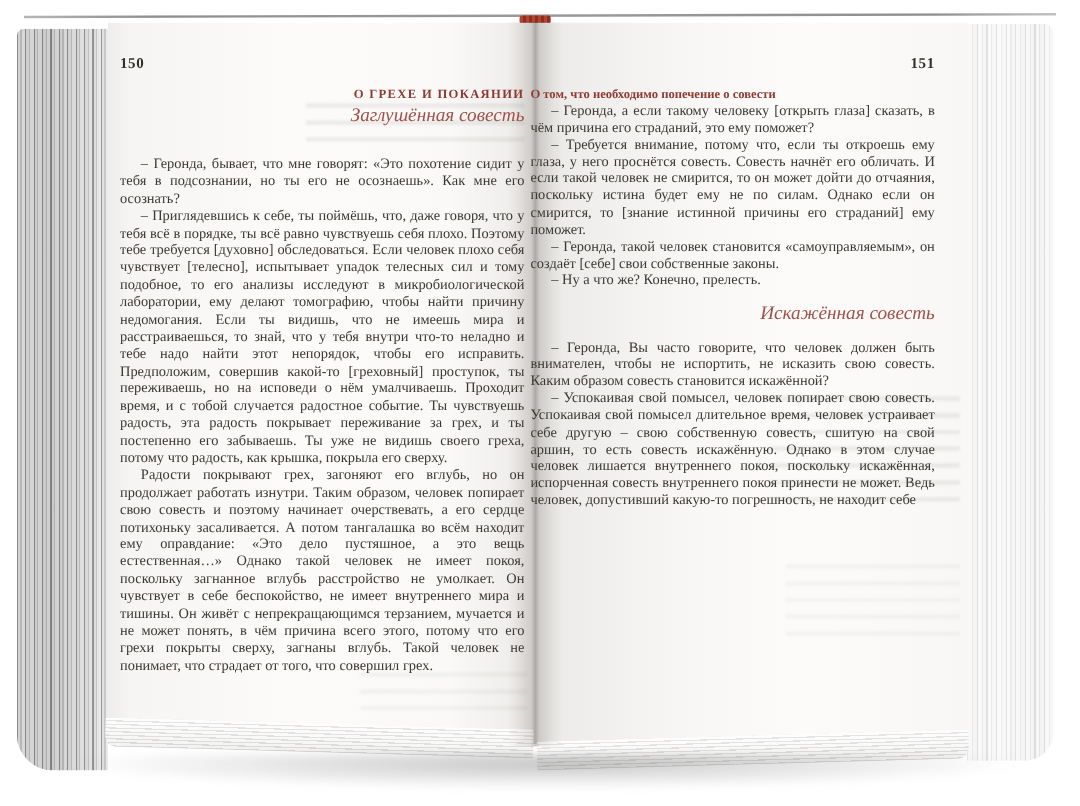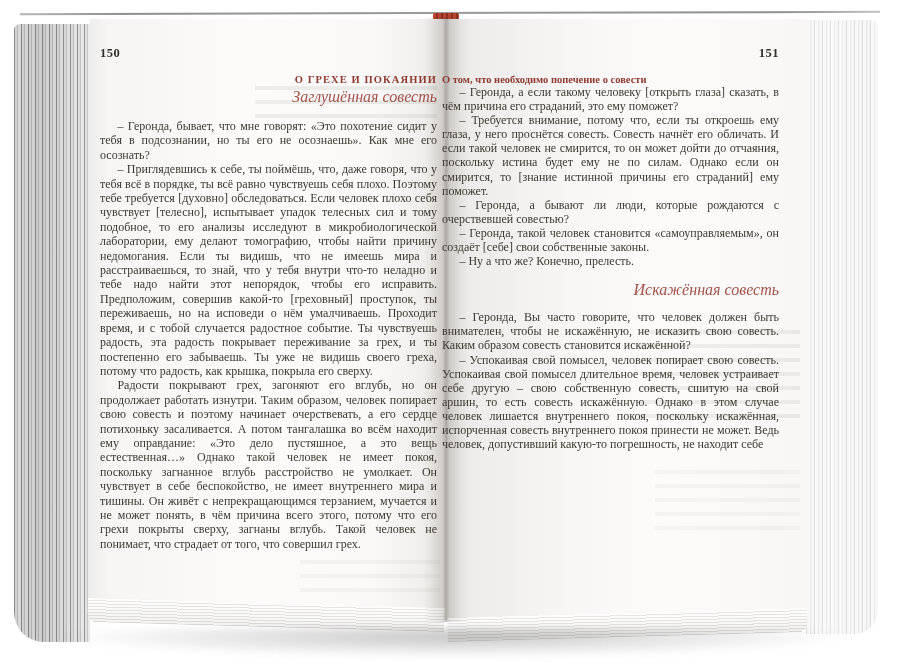--- a/index.html
+++ b/index.html
@@ -73,21 +73,21 @@
   .running-head.caps{letter-spacing:1.1px;}
   .section-heading{
     font-style:italic;text-align:right;font-size:16px;
   }
   .heading-left{margin-top:27px;}
   .heading-right{margin-top:13px;margin-bottom:11px;}
   .body-text p{
     margin:0;font-size:12px;line-height:14.4px;text-align:justify;
     text-indent:1.45em;hyphens:auto;-webkit-hyphens:auto;
   }
-  .body-left{margin-top:13px;}
+  .body-left{margin-top:23px;}
   .body-right{margin-top:24px;}
   .page-content-right .body-text p{line-height:14.1px;font-family:Liberation Serif, serif;}
 </style>
 </head>
 <body>
 
 <div class="top-cover-edge"></div>
 <div class="headband"></div>
 <div class="edge-stack-left"></div>
 <div class="edge-stack-right"></div>
@@ -116,24 +116,23 @@
 </div>
 
 <div class="page-content page-content-right">
   <div class="page-header">
     <span class="running-head" style="color:#8e3a30;">О том, что необходимо попечение о совести</span>
     <span class="page-num">151</span>
   </div>
   <div class="body-text body-right">
     <p>– Геронда, а если такому человеку [открыть глаза] сказать, в чём причина его страданий, это ему поможет?</p>
     <p>– Требуется внимание, потому что, если ты откроешь ему глаза, у него проснётся совесть. Совесть начнёт его обличать. И если такой человек не смирится, то он может дойти до отчаяния, поскольку истина будет ему не по силам. Однако если он смирится, то [знание истинной причины его страданий] ему поможет.</p>
-    <p>– Геронда, а бывают ли люди, которые рождаются с очерствевшей совестью?</p>
     <p>– Геронда, такой человек становится «самоуправляемым», он создаёт [себе] свои собственные законы.</p>
     <p>– Ну а что же? Конечно, прелесть.</p>
   </div>
   <div class="section-heading heading-right" style="color:#a0524a;text-align:right;">Искажённая совесть</div>
   <div class="body-text">
-    <p>– Геронда, Вы часто говорите, что человек должен быть внимателен, чтобы не искажённую, не исказить свою совесть. Каким образом совесть становится искажённой?</p>
+    <p>– Геронда, Вы часто говорите, что человек должен быть внимателен, чтобы не испортить, не исказить свою совесть. Каким образом совесть становится искажённой?</p>
     <p>– Успокаивая свой помысел, человек попирает свою совесть. Успокаивая свой помысел длительное время, человек устраивает себе другую – свою собственную совесть, сшитую на свой аршин, то есть совесть искажённую. Однако в этом случае человек лишается внутреннего покоя, поскольку искажённая, испорченная совесть внутреннего покоя принести не может. Ведь человек, допустивший какую-то погрешность, не находит себе</p>
   </div>
 </div>
 
 <div class="gutter-shadow"></div>
 
 </body></html>

